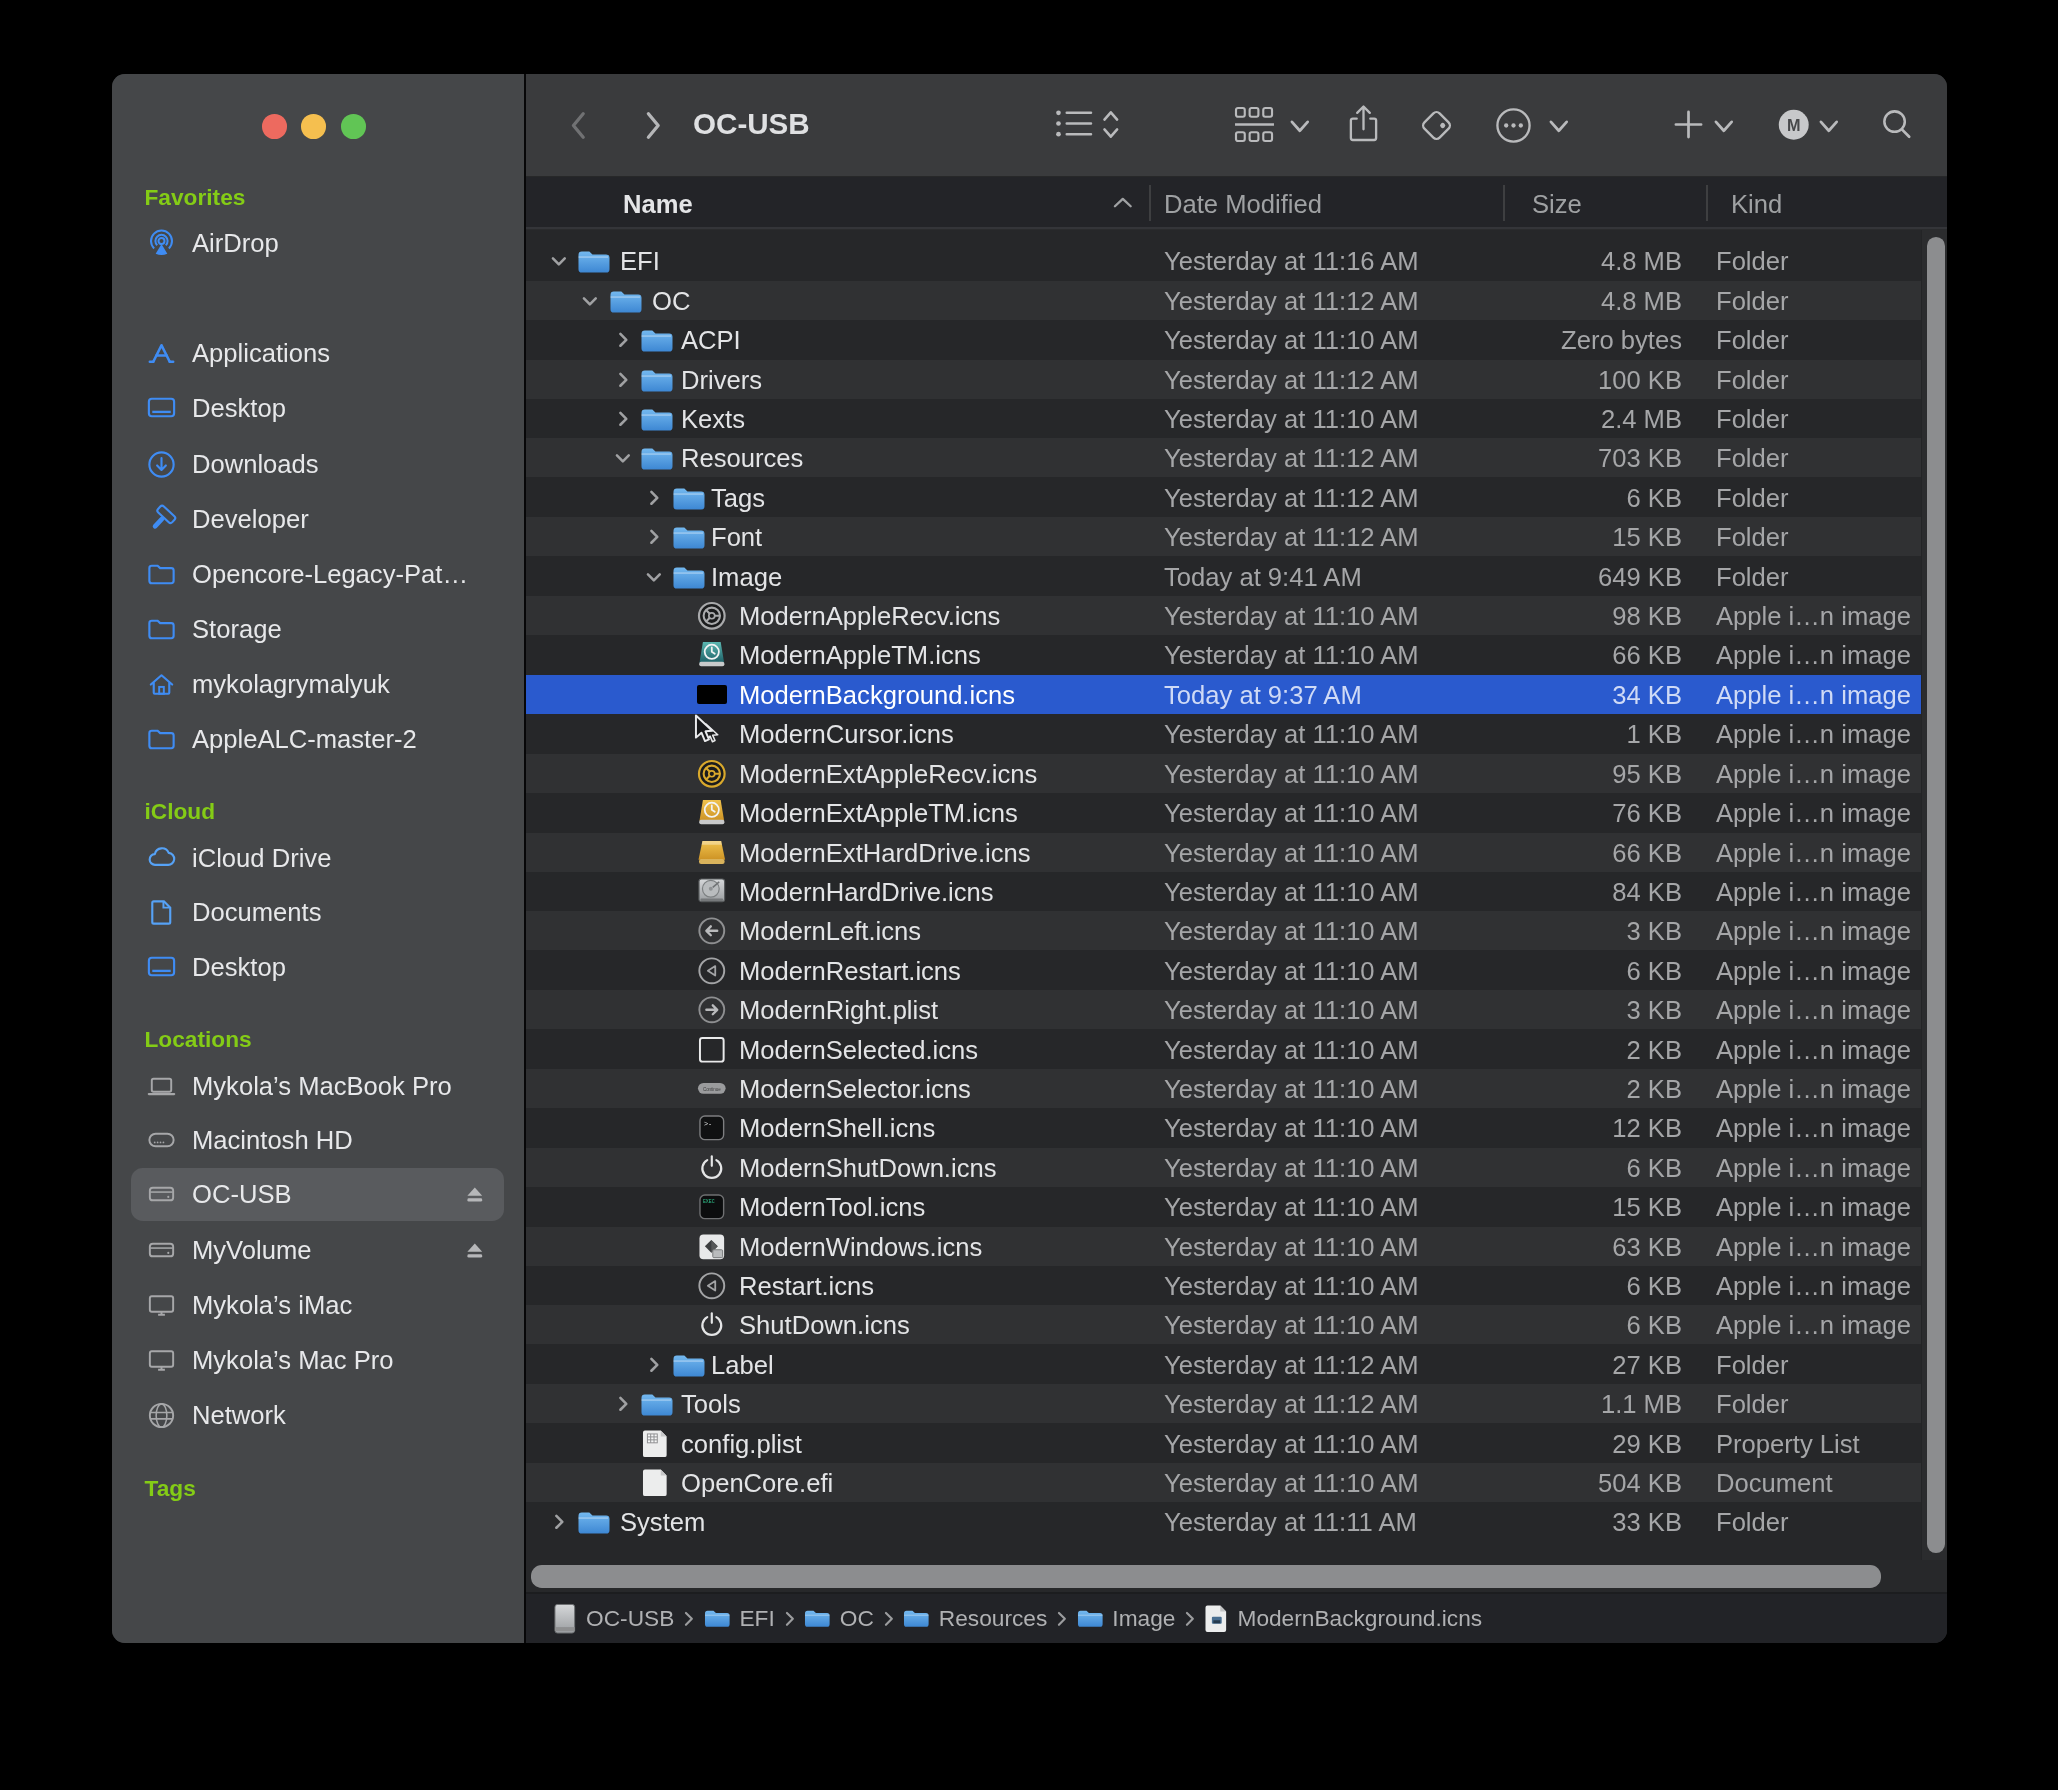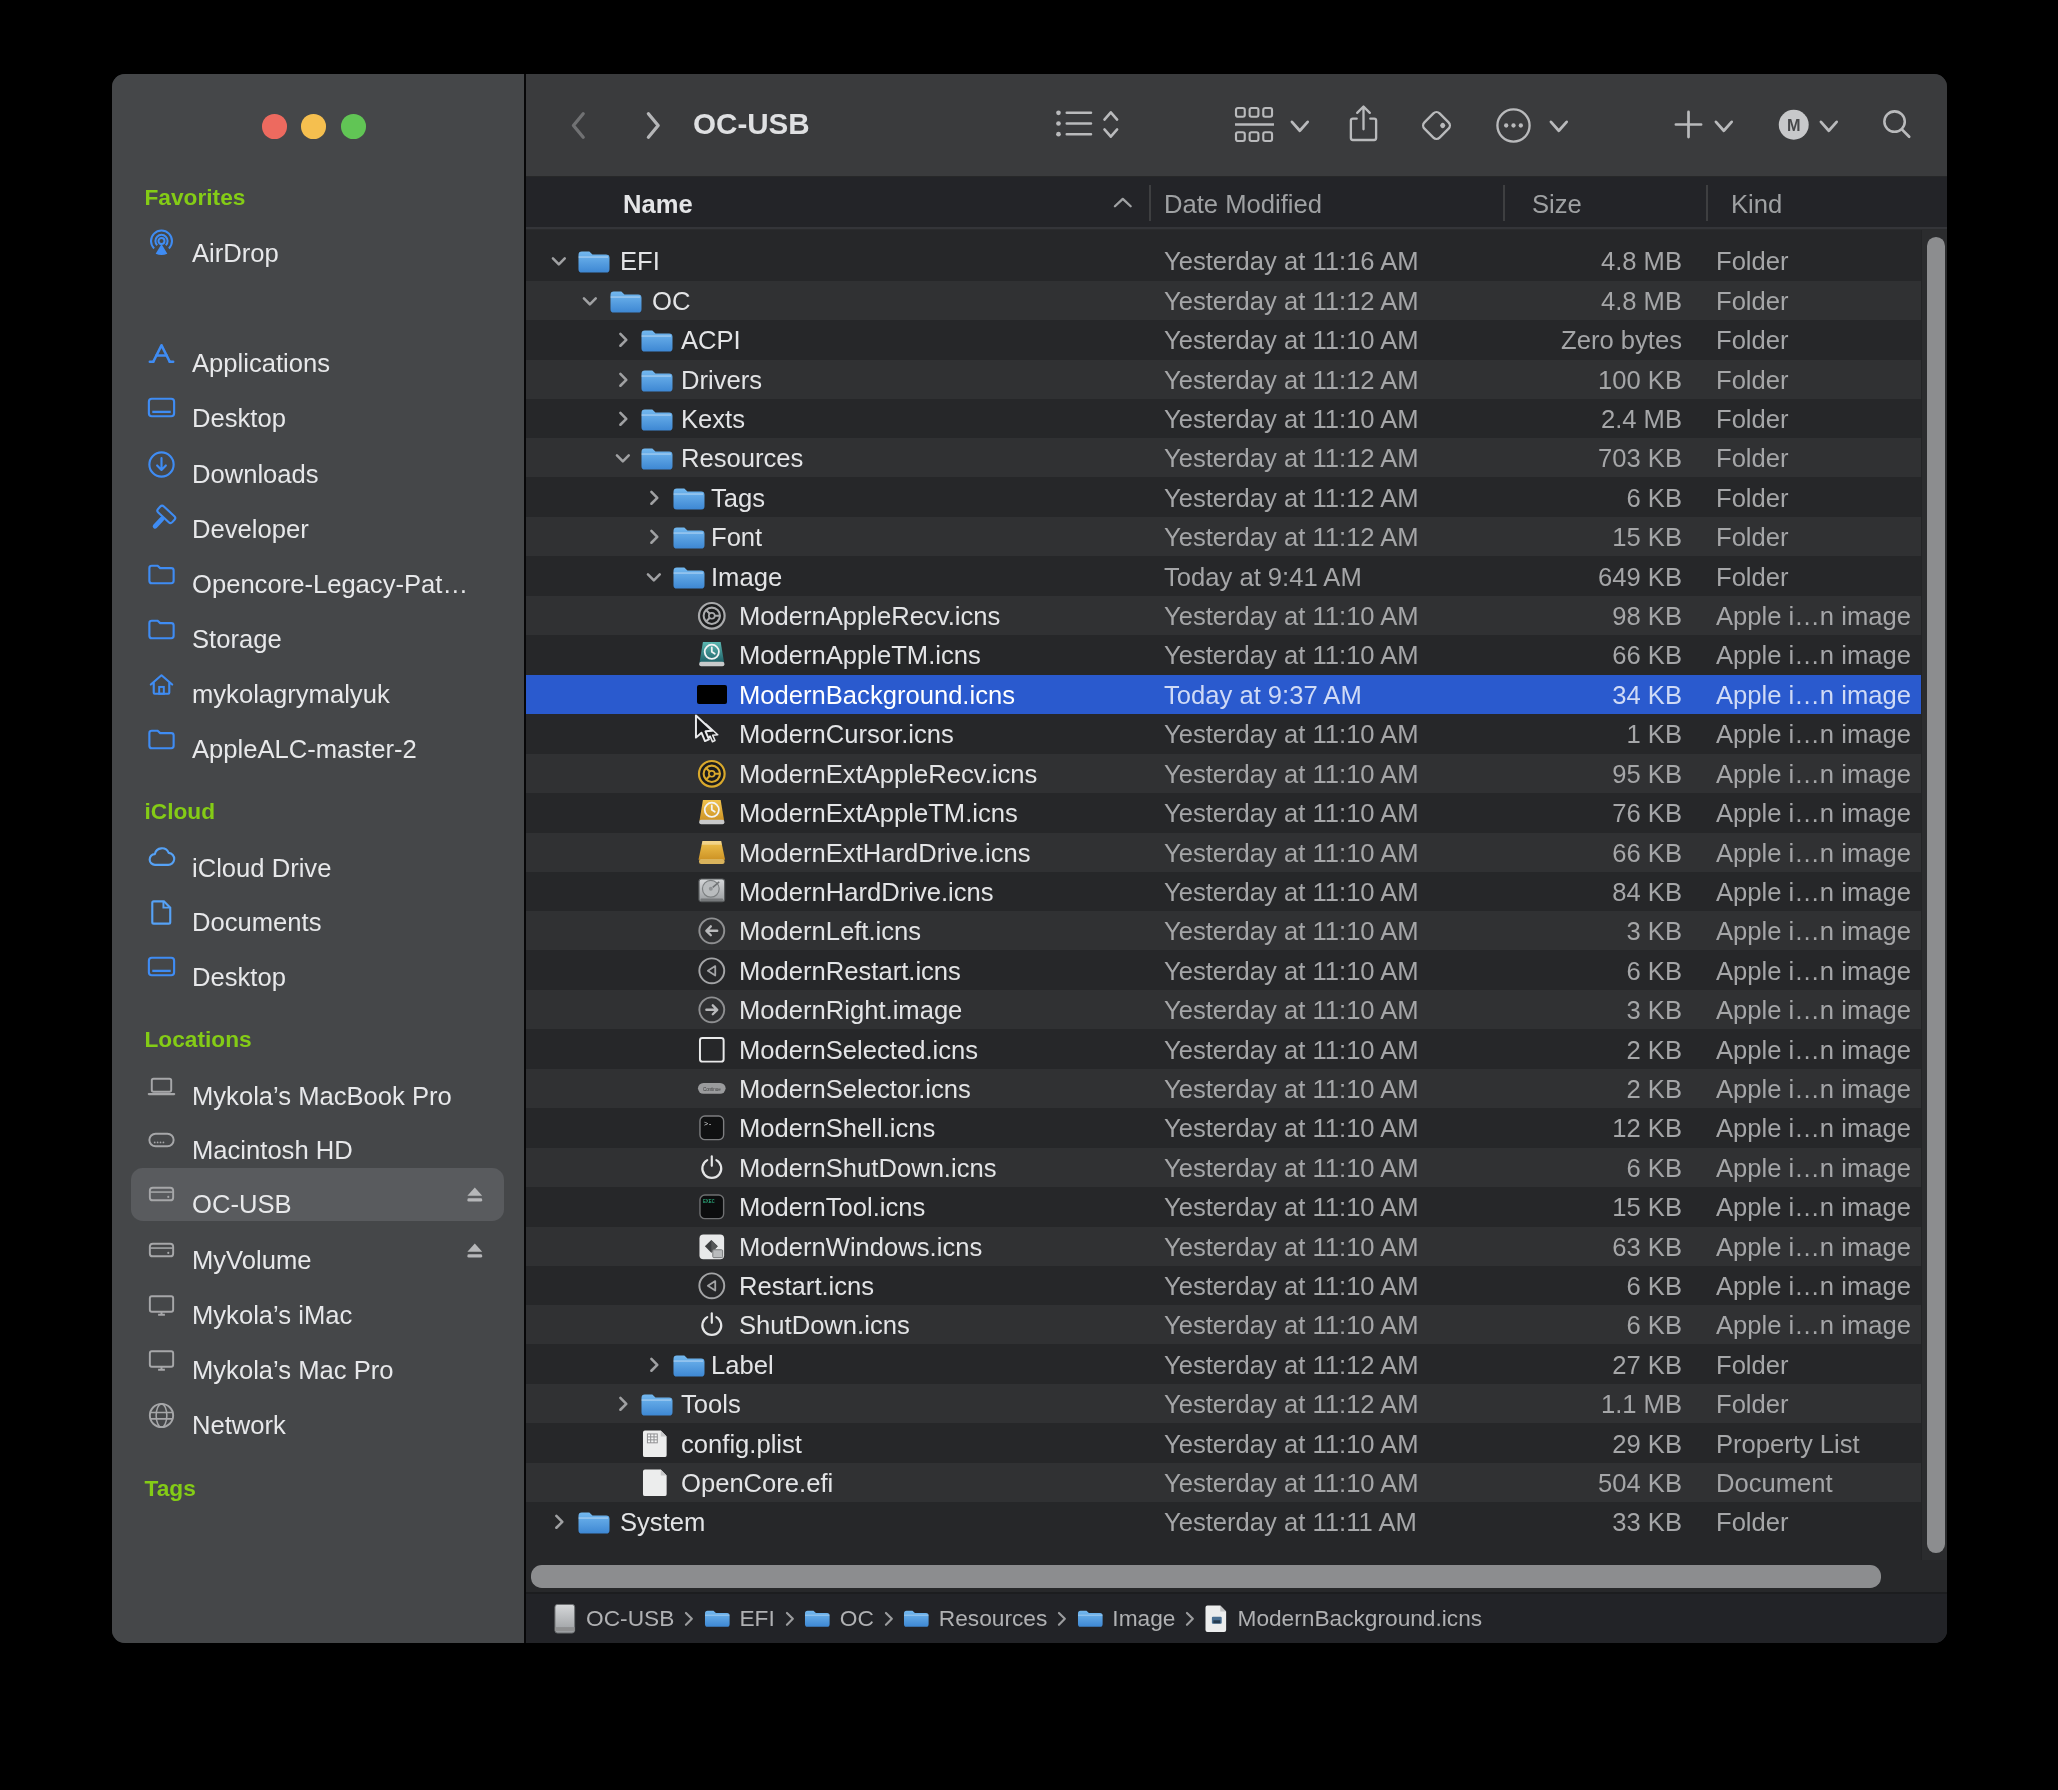--- a/index.html
+++ b/index.html
@@ -6,21 +6,21 @@
   font-family:"Liberation Sans", sans-serif; -webkit-font-smoothing:antialiased; }
 .ab { position:absolute; }
 #win { position:absolute; left:112px; top:74px; width:1835px; height:1569px;
   border-radius:12.8px; overflow:hidden; background:#2a2b2d; }
 #sidebar { position:absolute; left:0; top:0; width:412px; height:100%;
   background:#454749; }
 #sbdiv { position:absolute; left:412px; top:0; width:2px; height:100%; background:#070708; }
 .tl { position:absolute; top:40px; width:24.6px; height:24.6px; border-radius:50%; }
 .sbhdr { position:absolute; left:32.5px; font-size:22.7px; font-weight:700; color:#84cc16; }
 .sbitem { position:absolute; left:0; width:412px; height:55px; }
-.sbtxt { position:absolute; left:80px; top:12.8px; font-size:25.6px; color:#e7e8ea; white-space:nowrap;margin-top:10px; }
+.sbtxt { position:absolute; left:80px; top:12.8px; font-size:25.6px; color:#e7e8ea; white-space:nowrap; }
 .selpill { position:absolute; left:18.7px; top:1px; width:373px; height:53px; border-radius:11.8px; background:#595b5e; }
 #content { position:absolute; left:414px; top:0; width:1421px; height:100%; }
 #toolbar { position:absolute; left:0; top:0; width:100%; height:103px; background:#3a3b3d; border-bottom:1px solid #272829; }
 #tbtitle { position:absolute; left:167px; top:33px; font-size:29.6px; font-weight:700; color:#dfe0e2; }
 #colhdr { position:absolute; left:0; top:103px; width:100%; height:52px; background:#232428;
   border-bottom:2px solid #343539; }
 .hdrtxt { position:absolute; top:12.8px; font-size:25.6px; color:#9fa1a3; white-space:nowrap; }
 .hdiv { position:absolute; top:7.9px; width:2px; height:36px; background:#3e3f41; }
 #list { position:absolute; left:0; top:156px; width:100%; height:1331px; background:#262729; }
 .row { position:absolute; left:0; width:1395px; height:39px; }
@@ -549,21 +549,21 @@
         <span class="nm ab" style="left:213px">ModernRestart.icns</span>
         <span class="dt ab">Yesterday at 11:10 AM</span>
         <span class="sz ab">6 KB</span>
         <span class="kd ab">Apple i…n image</span>
       </div>
 <div class="row lt" style="top:916px">
         <div class="ab" style="left:171px;top:4.9px"><svg width="29.6" height="29.6" viewBox="0 0 30 30" style="">
             <circle cx="15" cy="15" r="12.6" fill="none" stroke="#8e8f91" stroke-width="2"></circle>
             <path d="M9.5 15 H20 M16 10.5 L20.5 15 L16 19.5" fill="none" stroke="#b9babc" stroke-width="2.4" stroke-linecap="round" stroke-linejoin="round"></path>
           </svg></div>
-        <span class="nm ab" style="left:213px">ModernRight.image</span>
+        <span class="nm ab" style="left:213px">ModernRight.plist</span>
         <span class="dt ab">Yesterday at 11:10 AM</span>
         <span class="sz ab">3 KB</span>
         <span class="kd ab">Apple i…n image</span>
       </div>
 <div class="row dk" style="top:956px">
         <div class="ab" style="left:171px;top:4.9px"><svg width="29.6" height="29.6" viewBox="0 0 30 30" style="">
             <rect x="3" y="3" width="24" height="24" rx="2.5" fill="none" stroke="#e9eaeb" stroke-width="2"></rect>
           </svg></div>
         <span class="nm ab" style="left:213px">ModernSelected.icns</span>
         <span class="dt ab">Yesterday at 11:10 AM</span>

